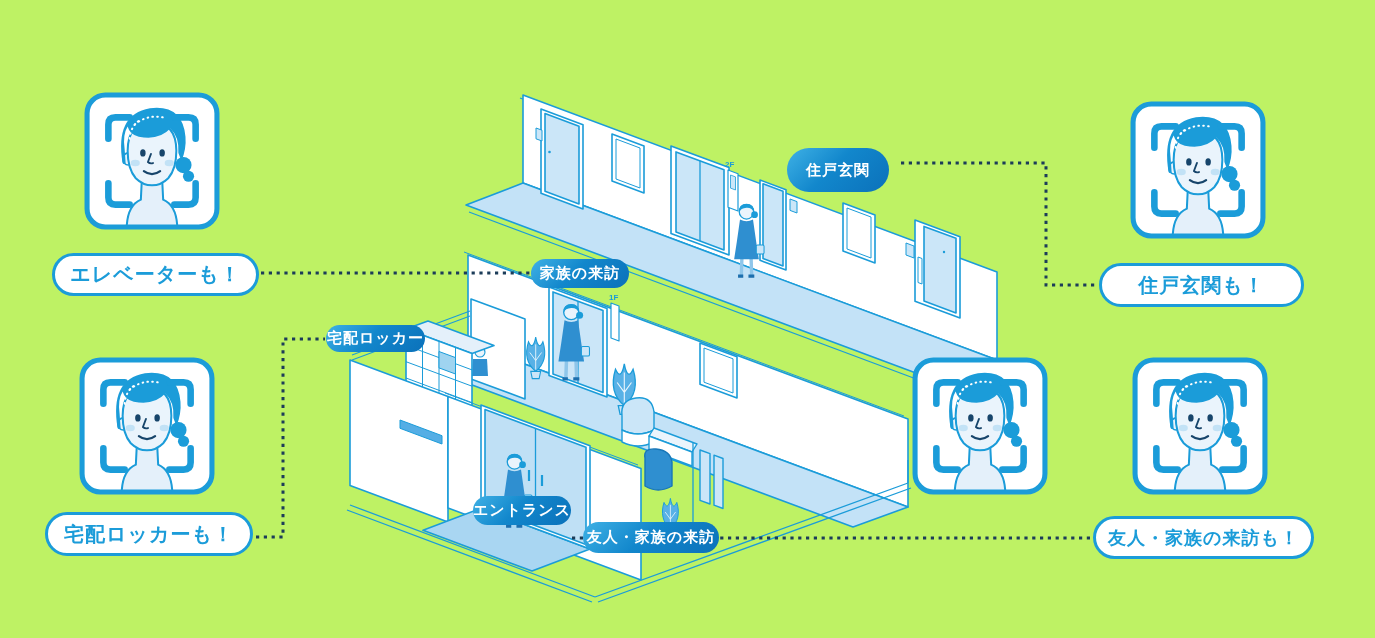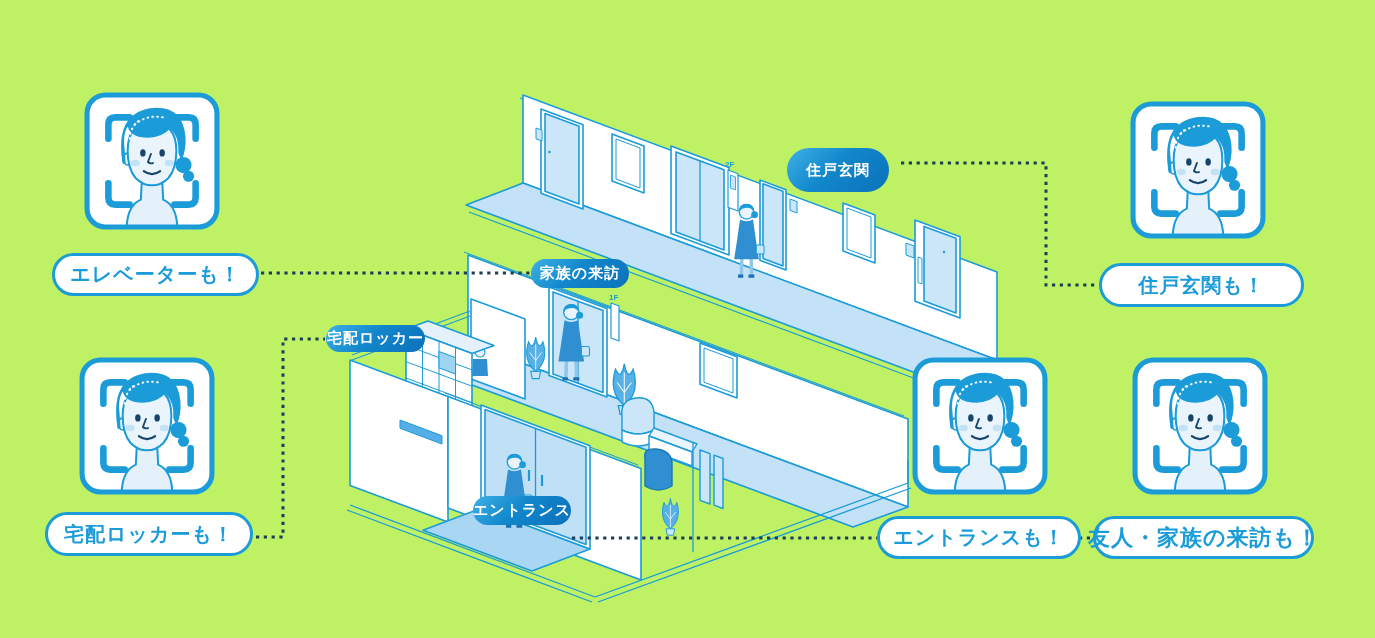--- a/index.html
+++ b/index.html
@@ -13,21 +13,21 @@
     display:flex;align-items:center;justify-content:center;
     border-radius:999px;font-weight:700;letter-spacing:1px;white-space:nowrap;
   }
   .pill-dark{
     background:linear-gradient(135deg,#3FB1E5 0%,#1287CC 45%,#0B71BA 100%);
     color:#ffffff;font-size:15px;
   }
   .pill-light{
     background:#ffffff;border:3px solid #1B9CD9;color:#1B9CD9;font-size:20px;
   }
-  .pill-light.small{font-size:22px;}
+  .pill-light.small{font-size:18px;}
   .face-icon{position:absolute;z-index:2;}
 </style>
 </head>
 <body>
 
 <div class="stage">
 
   <svg class="scene-svg" width="1375" height="638" viewBox="0 0 1375 638">
     <defs>
 
@@ -203,33 +203,33 @@
   </div>
   <div class="pill pill-dark" style="left:531px;top:259px;width:98px;height:29px">
     <span>家族の来訪</span>
   </div>
   <div class="pill pill-dark" style="left:326px;top:325px;width:99px;height:27px">
     <span>宅配ロッカー</span>
   </div>
   <div class="pill pill-dark" style="left:473px;top:496px;width:98px;height:29px">
     <span>エントランス</span>
   </div>
+  <div class="pill pill-dark" style="left:583px;top:522px;width:136px;height:31px">
+    <span>友人・家族の来訪</span>
+  </div>
 
   <div class="pill pill-light" style="left:52px;top:253px;width:207px;height:43px">
     <span>エレベーターも！</span>
   </div>
   <div class="pill pill-light" style="left:45px;top:512px;width:208px;height:44px">
     <span>宅配ロッカーも！</span>
   </div>
   <div class="pill pill-light" style="left:1099px;top:263px;width:205px;height:44px">
     <span>住戸玄関も！</span>
   </div>
-  <div class="pill pill-light" style="left:877px;top:516px;width:204px;height:43px">
-    <span>エントランスも！</span>
-  </div>
   <div class="pill pill-light small" style="left:1093px;top:516px;width:221px;height:43px">
     <span>友人・家族の来訪も！</span>
   </div>
 
   <div class="face-icon" style="left:84px;top:92px">
     <svg width="136" height="138" viewBox="0 0 134 136">
         <use href="#face-scan"></use>
       </svg>
   </div>
   <div class="face-icon" style="left:79px;top:357px">

